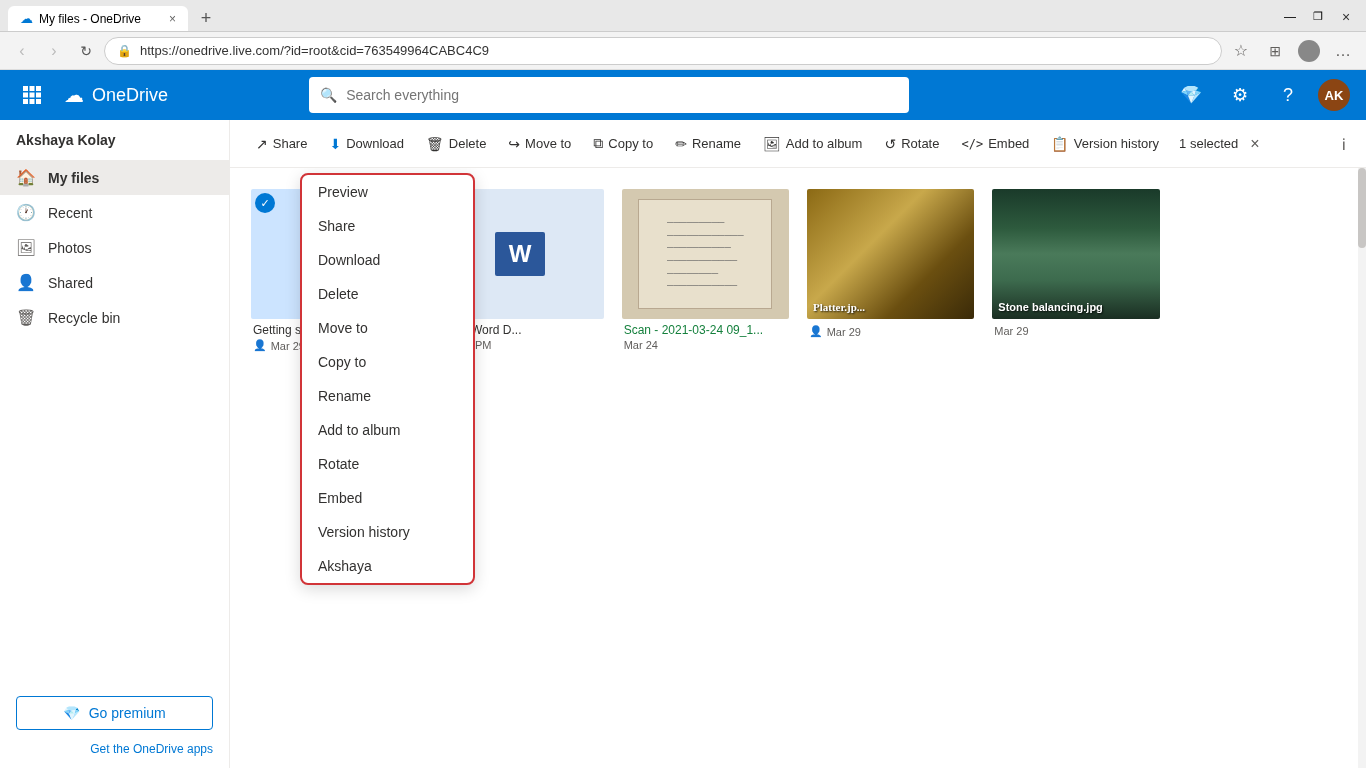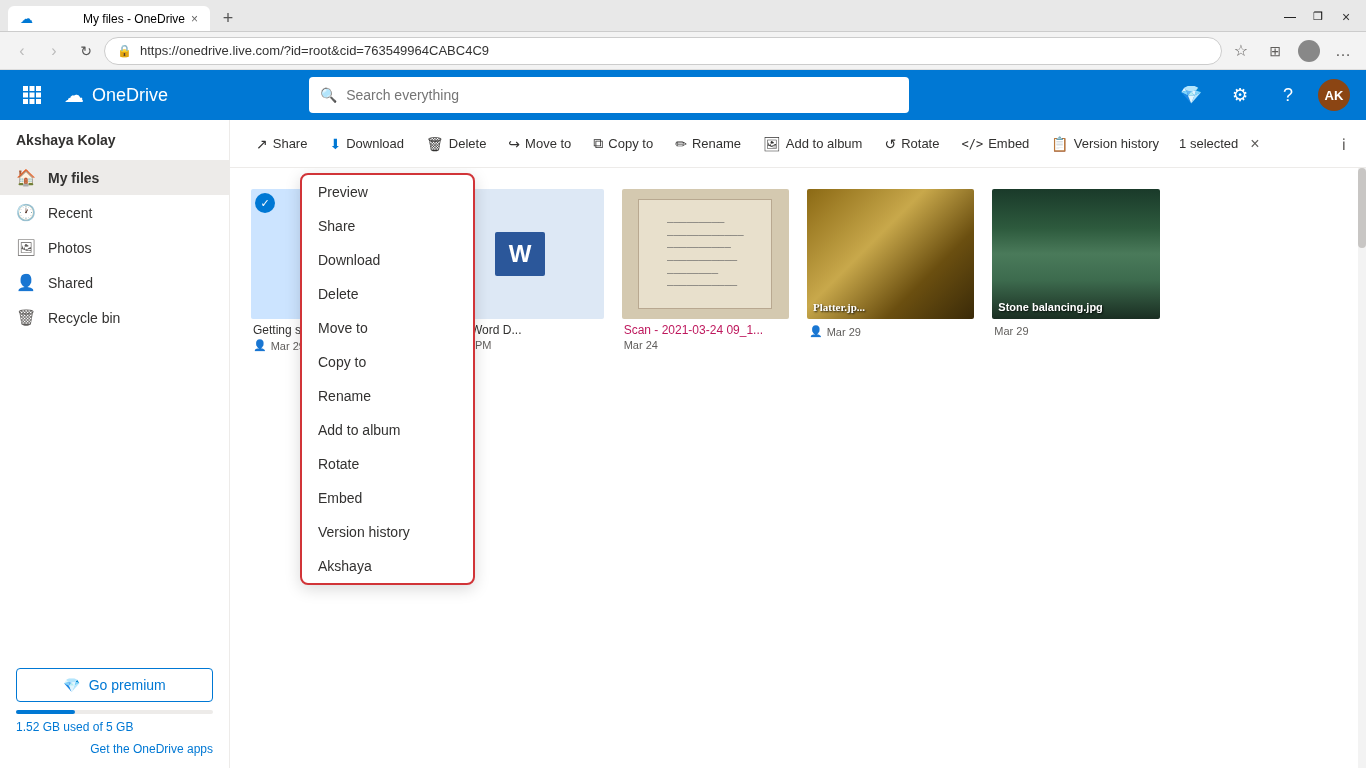--- a/index.html
+++ b/index.html
@@ -6,21 +6,21 @@
     body { font-family: 'Segoe UI', Arial, sans-serif; font-size: 14px; background: #f3f3f3; width: 1366px; height: 768px; overflow: hidden; }
     .nav-btn { background: none; border: none; color: #666; cursor: pointer; font-size: 14px; width: 28px; height: 28px; border-radius: 50%; display: flex; align-items: center; justify-content: center; }
     .nav-btn.disabled { color: #bbb; }
   </style>
 </head>
 <body>
 
 <div style="background:#e8e8e8; height:32px; display:flex; align-items:stretch; padding:6px 8px 0; gap:4px; border-bottom:1px solid #ccc;">
   <div style="background:white; display:flex; align-items:center; padding:0 12px; border-radius:6px 6px 0 0; gap:6px; font-size:12px; min-width:180px; max-width:220px;">
     <span style="color:#0078d4; font-size:13px;">☁</span>
-    <span style="flex:1; white-space:nowrap; overflow:hidden; text-overflow:ellipsis; font-size:12px;margin-left:44px;">My files - OneDrive</span>
+    <span style="flex:1; white-space:nowrap; overflow:hidden; text-overflow:ellipsis; font-size:12px;">My files - OneDrive</span>
     <span style="color:#666; cursor:pointer; font-size:12px;">×</span>
   </div>
   <div style="display:flex; align-items:center; justify-content:center; width:28px; cursor:pointer; font-size:18px; color:#555;">+</div>
   <div style="flex:1;"></div>
   <div style="display:flex; align-items:center; gap:4px; padding-bottom:4px;">
     <button style="background:none; border:none; cursor:pointer; font-size:12px; width:24px; height:24px; display:flex; align-items:center; justify-content:center;">—</button>
     <button style="background:none; border:none; cursor:pointer; font-size:11px; width:24px; height:24px; display:flex; align-items:center; justify-content:center;">❐</button>
     <button style="background:none; border:none; cursor:pointer; font-size:14px; width:24px; height:24px; display:flex; align-items:center; justify-content:center; color:#333;">×</button>
   </div>
 </div>
@@ -102,26 +102,20 @@
       </div>
 
       <div style="flex:1;"></div>
 
 
       <button style="display:flex; align-items:center; gap:8px; border:1.5px solid #0078d4; color:#0078d4; background:white; padding:8px 16px; border-radius:4px; cursor:pointer; font-size:14px; width:calc(100% - 32px); margin:8px 16px; justify-content:center;">
         <span>💎</span>
         <span>Go premium</span>
       </button>
 
-      <div style="padding:0 16px 4px;">
-        <div style="height:4px; background:#edebe9; border-radius:2px; margin-bottom:4px;">
-          <div style="height:100%; width:30%; background:#0078d4; border-radius:2px;"></div>
-        </div>
-        <span style="font-size:12px; color:#0078d4;">1.52 GB used of 5 GB</span>
-      </div>
 
       <a href="#" style="font-size:12px; color:#0078d4; padding:4px 16px 12px; display:block; text-decoration:none;text-align:right;">Get the OneDrive apps</a>
     </div>
 
     <div style="flex:1; display:flex; flex-direction:column; overflow:hidden;">
 
       <div style="height:48px; background:white; border-bottom:1px solid #edebe9; display:flex; align-items:center; padding:0 16px; gap:2px; flex-shrink:0;">
         <button style="display:flex; align-items:center; gap:5px; padding:6px 10px; border:none; background:none; cursor:pointer; color:#323130; font-size:13px; border-radius:4px;">
           <span style="font-size:14px;">↗</span>
           <span>Share</span>
@@ -203,21 +197,21 @@
 
             <div style="border:1px solid transparent; border-radius:4px; cursor:pointer; padding:4px;">
               <div style="width:100%; height:130px; background:#d4c9b0; border-radius:2px; display:flex; align-items:center; justify-content:center; position:relative; overflow:hidden;">
                 <div style="width:80%; height:85%; background:#e8e0cc; border:1px solid #b8a890; display:flex; align-items:center; justify-content:center;">
                   <div style="font-size:9px; color:#666; text-align:left; padding:4px; line-height:1.4;">
                     ─────────<br>────────────<br>──────────<br>───────────<br>────────<br>───────────
                   </div>
                 </div>
               </div>
               <div style="padding:4px 2px;">
-                <div style="font-size:12px; color:#be185d; font-weight:500; white-space:nowrap; overflow:hidden; text-overflow:ellipsis;">Scan - 2021-03-24 09_1...</div>
+                <div style="font-size:12px; color:#15803d; font-weight:500; white-space:nowrap; overflow:hidden; text-overflow:ellipsis;">Scan - 2021-03-24 09_1...</div>
                 <div style="font-size:11px; color:#605e5c; margin-top:2px;">Mar 24</div>
               </div>
             </div>
 
             <div style="border:1px solid transparent; border-radius:4px; cursor:pointer; padding:4px;">
               <div style="width:100%; height:130px; border-radius:2px; overflow:hidden; position:relative; background:#8B6914;">
                 <div style="width:100%; height:100%; background:linear-gradient(135deg, #8B6914 0%, #c8a84b 40%, #6b4f10 70%, #3a2a08 100%); display:flex; align-items:flex-end; justify-content:flex-start; padding:6px;font-family:Liberation Serif, serif;">
                   <span style="color:white; font-size:11px; font-weight:600; text-shadow:1px 1px 2px rgba(0,0,0,0.8);">Platter.jp...</span>
                 </div>
               </div>

